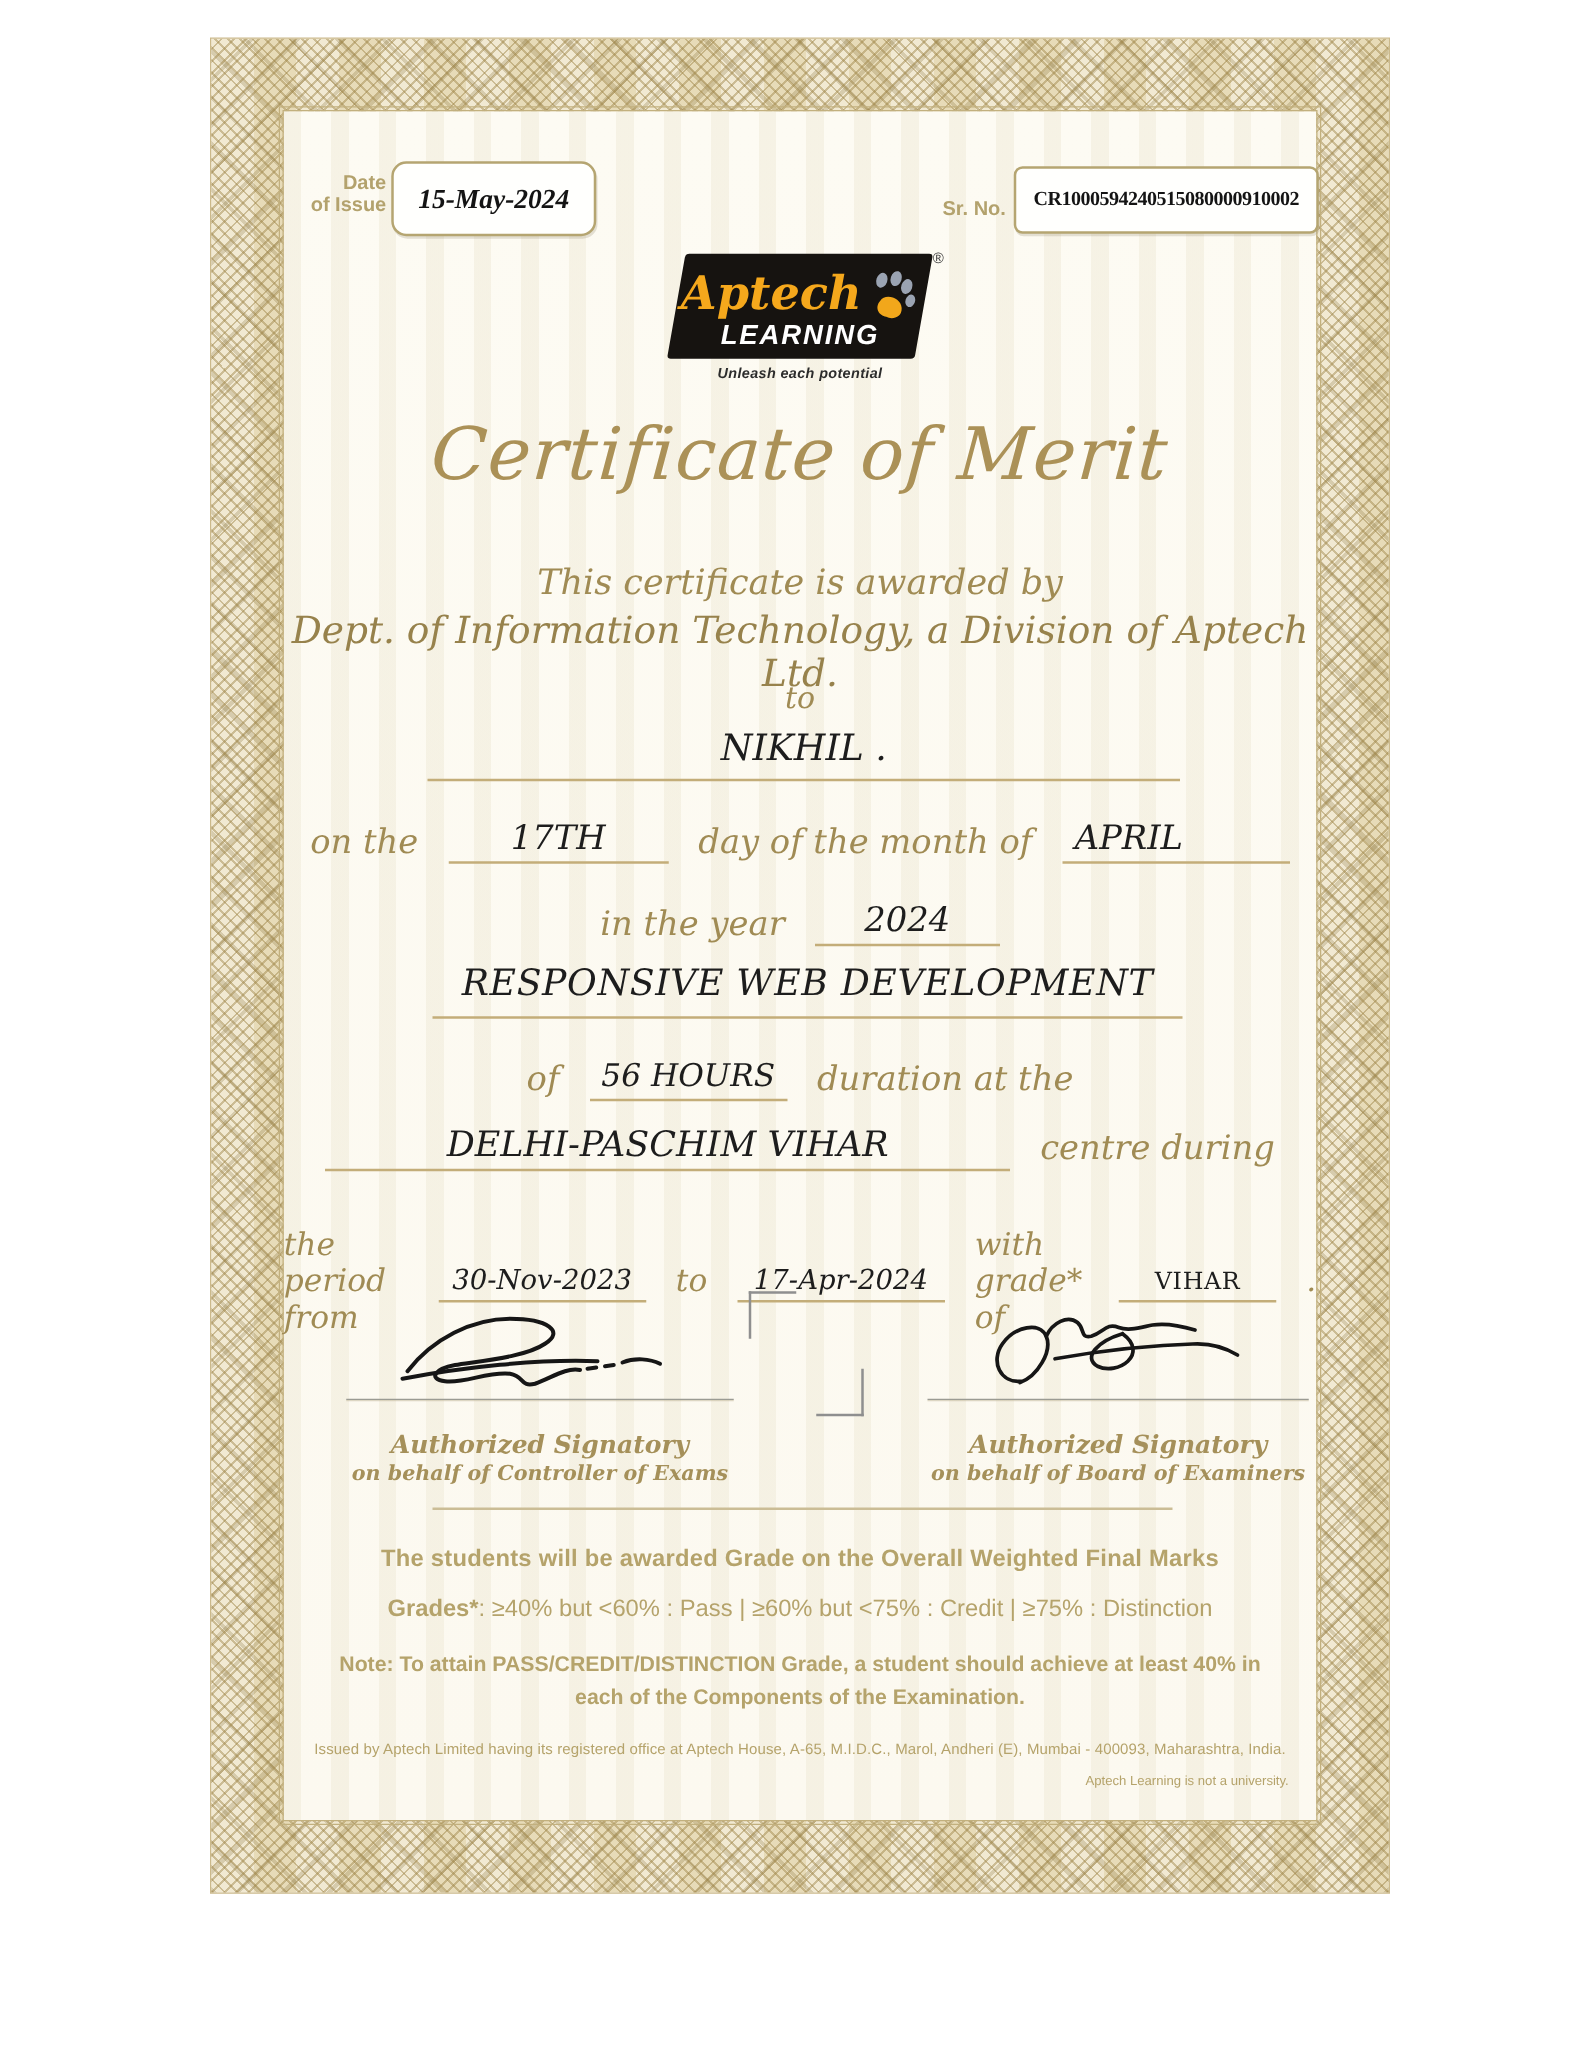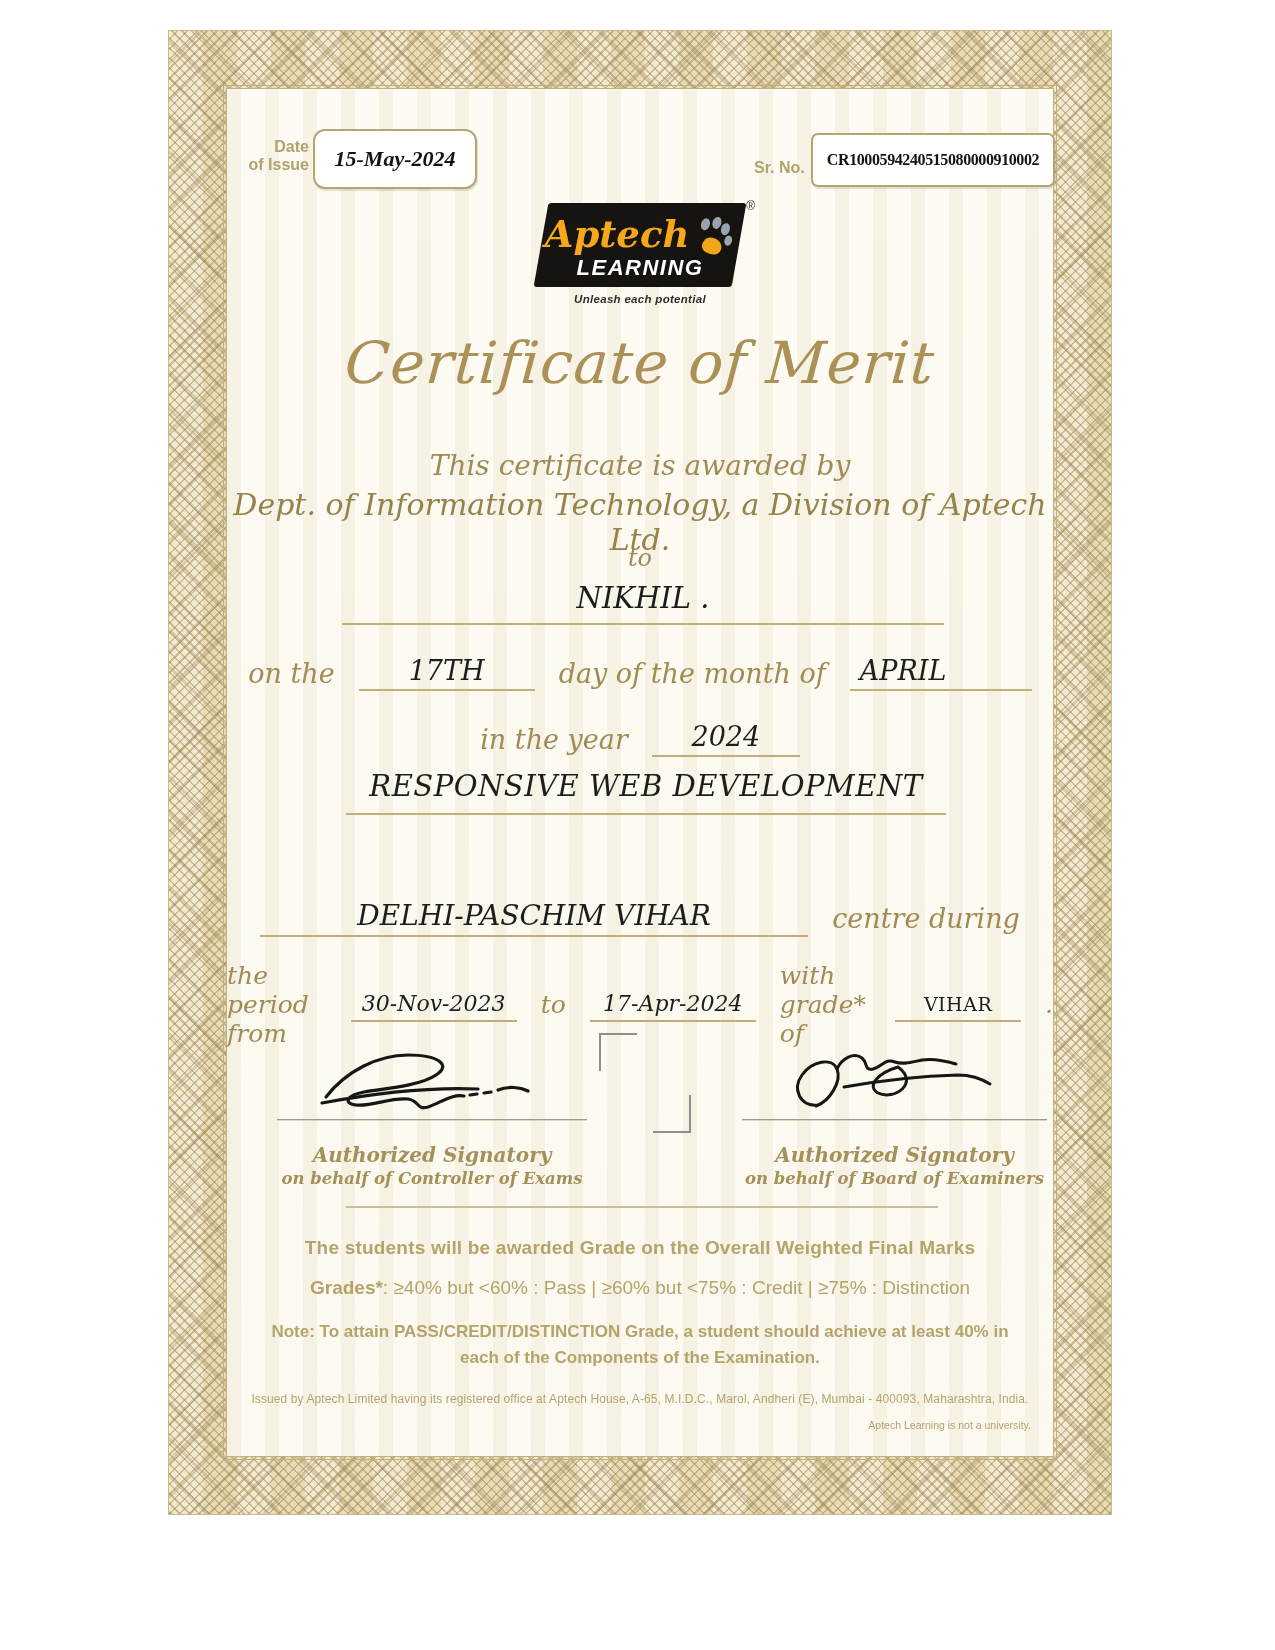--- a/index.html
+++ b/index.html
@@ -76,21 +76,21 @@
   .row-year{top:632px;font-size:27px;}
   .b-year{min-width:140px;}
   .course-block{left:119px;top:680px;width:600px;padding-bottom:10px;}
   .course-text{font-size:29px;letter-spacing:.5px;}
   .row-duration{top:756px;font-size:27px;}
   .b-duration{min-width:150px;}
   .b-duration .black-serif{font-size:25px;}
   .row-centre{top:810px;font-size:27px;}
   .b-centre{min-width:540px;}
   .b-centre .black-serif{font-size:28px;}
-  .row-period{top:872px;font-size:25px;}
+  .row-period{top:892px;font-size:25px;}
   .b-from,.b-to{min-width:158px;}
   .b-from .black-serif,.b-to .black-serif{font-size:22px;}
   .b-grade{min-width:118px;}
   .b-grade .black-serif{font-size:19px;font-style:normal;letter-spacing:.5px;}
   
   .sigblock{position:absolute;width:310px;display:flex;flex-direction:column;align-items:center;}
   .sig-left{left:50px;top:950px;}
   .sig-right{left:515px;top:950px;width:305px;}
   .sig-art{height:78px;display:flex;align-items:flex-end;}
   .sigline{width:100%;height:0;border-top:1.5px solid #9b9b93;box-shadow:0 1px 0 rgba(190,180,150,.5);margin-top:2px;}
@@ -173,20 +173,25 @@
 
     <div class="row gold row-year">
       <span>in the year</span>
       <span class="blank b-year"><span class="black-serif">2024</span></span>
     </div>
 
     <div class="fillblock course-block">
       <span class="black-serif course-text">RESPONSIVE WEB DEVELOPMENT</span>
     </div>
 
+    <div class="row gold row-duration">
+      <span>of</span>
+      <span class="blank b-duration"><span class="black-serif">56 HOURS</span></span>
+      <span>duration at the</span>
+    </div>
 
     <div class="row gold row-centre">
       <span class="blank b-centre"><span class="black-serif">DELHI-PASCHIM VIHAR</span></span>
       <span>centre during</span>
     </div>
 
     <div class="row gold row-period">
       <span>the period from</span>
       <span class="blank b-from"><span class="black-serif">30-Nov-2023</span></span>
       <span>to</span>

